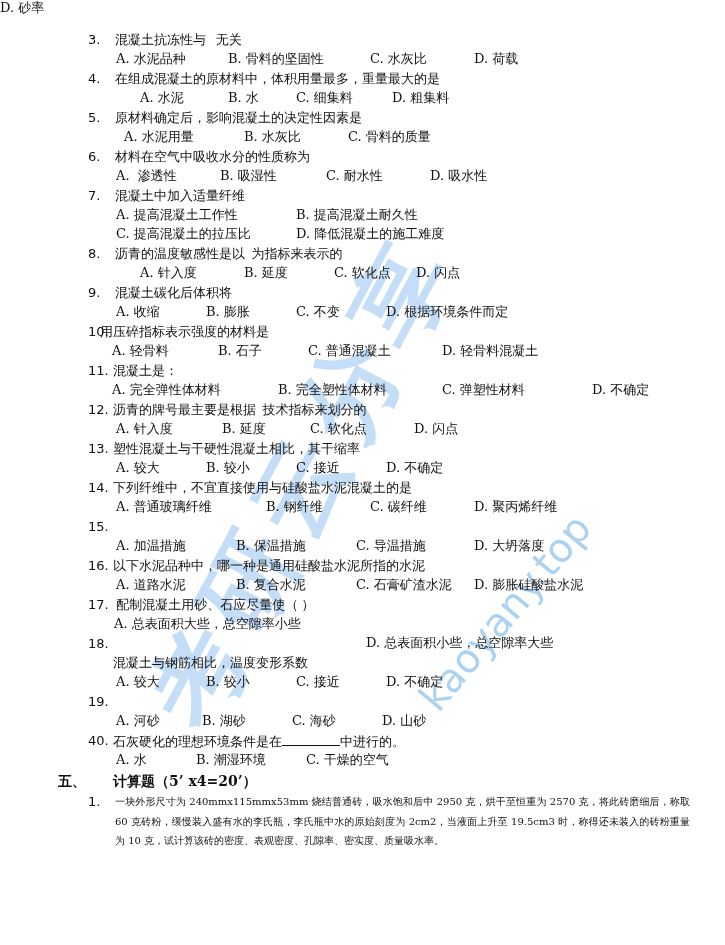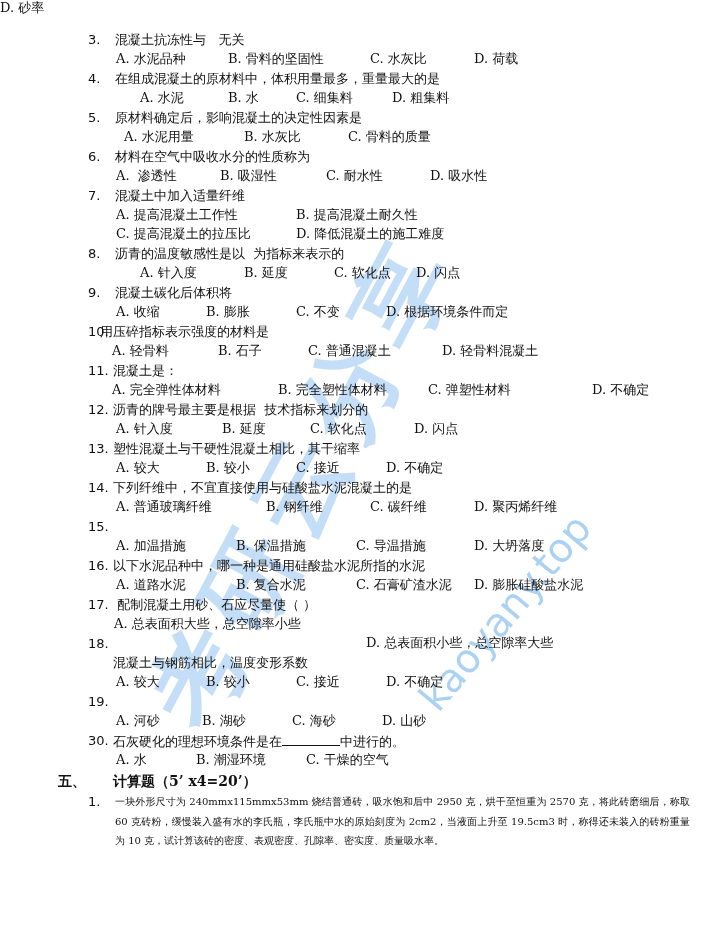--- a/index.html
+++ b/index.html
@@ -1,19 +1,19 @@
 <!DOCTYPE html>
 <html><head>
 <meta charset="utf-8">
 <style>
   html, body { margin:0; padding:0; background:#ffffff; }
   body { width:725px; height:945px; position:relative; overflow:hidden;
          font-family: "DejaVu Serif", "Liberation Serif", serif; color:#111; }
   .page { position:absolute; left:0; top:0; width:725px; height:945px; }
-  .line { position:absolute; font-size:13px; line-height:16px; white-space:pre; }
+  .line { position:absolute; font-size:13px; line-height:16px; white-space:pre;font-family:Liberation Serif, serif; }
   .num { position:absolute; font-family:"DejaVu Sans","Liberation Sans",sans-serif; font-size:13px; line-height:16px; }
   .opt { position:absolute; font-size:13px; line-height:16px; white-space:pre; }
   .sec { position:absolute; font-weight:bold; font-size:14px; line-height:18px; }
   .para { position:absolute; left:115px; width:575px; font-size:10px; line-height:19.5px; text-align:justify; }
   .blank { display:inline-block; width:58px; border-bottom:1px solid #111; height:12px; vertical-align:baseline; }
   .wm { position:absolute; color:#7fb8f0; opacity:0.45; pointer-events:none; }
   .wm-cn { font-family:"DejaVu Sans", sans-serif; font-size:96px; font-weight:bold; transform:rotate(-62deg); transform-origin:left top; left:120px; top:690px; letter-spacing:12px; white-space:nowrap; }
   .wm-url { font-family:"DejaVu Sans", sans-serif; font-size:40px; transform:rotate(-50deg); transform-origin:left top; left:410px; top:690px; white-space:nowrap; color:#6aaee8; opacity:0.55; }
 </style>
 </head>
@@ -77,21 +77,21 @@
   <span class="line" style="left:100px;top:324px">用压碎指标表示强度的材料是</span>
   <span class="opt" style="left:112px;top:343px">A. 轻骨料</span>
   <span class="opt" style="left:218px;top:343px">B. 石子</span>
   <span class="opt" style="left:308px;top:343px">C. 普通混凝土</span>
   <span class="opt" style="left:442px;top:343px">D. 轻骨料混凝土</span>
 
   <span class="num" style="left:88px;top:363px">11.</span>
   <span class="line" style="left:113px;top:363px">混凝土是：</span>
   <span class="opt" style="left:112px;top:382px">A. 完全弹性体材料</span>
   <span class="opt" style="left:278px;top:382px">B. 完全塑性体材料</span>
-  <span class="opt" style="left:428px;top:382px">C. 弹塑性材料</span>
+  <span class="opt" style="left:442px;top:382px">C. 弹塑性材料</span>
   <span class="opt" style="left:592px;top:382px">D. 不确定</span>
 
   <span class="num" style="left:88px;top:402px">12.</span>
   <span class="line" style="left:113px;top:402px">沥青的牌号最主要是根据  技术指标来划分的</span>
   <span class="opt" style="left:116px;top:421px">A. 针入度</span>
   <span class="opt" style="left:222px;top:421px">B. 延度</span>
   <span class="opt" style="left:310px;top:421px">C. 软化点</span>
   <span class="opt" style="left:414px;top:421px">D. 闪点</span>
 
   <span class="num" style="left:88px;top:441px">13.</span>
@@ -132,21 +132,21 @@
   <span class="opt" style="left:206px;top:674px">B. 较小</span>
   <span class="opt" style="left:296px;top:674px">C. 接近</span>
   <span class="opt" style="left:386px;top:674px">D. 不确定</span>
 
   <span class="num" style="left:88px;top:694px">19.</span>
   <span class="opt" style="left:116px;top:713px">A. 河砂</span>
   <span class="opt" style="left:202px;top:713px">B. 湖砂</span>
   <span class="opt" style="left:292px;top:713px">C. 海砂</span>
   <span class="opt" style="left:382px;top:713px">D. 山砂</span>
 
-  <span class="num" style="left:88px;top:733px">30.</span>
+  <span class="num" style="left:88px;top:733px">40.</span>
   <span class="line" style="left:113px;top:733px"><span>石灰硬化的理想环境条件是在</span><span class="blank"></span><span>中进行的。</span></span>
   <span class="opt" style="left:116px;top:752px">A. 水</span>
   <span class="opt" style="left:196px;top:752px">B. 潮湿环境</span>
   <span class="opt" style="left:306px;top:752px">C. 干燥的空气</span>
 
   <span class="sec" style="left:58px;top:772px">五、</span>
   <span class="sec" style="left:113px;top:772px">计算题（5’ x4=20’）</span>
 
   <span class="num" style="left:88px;top:794px">1.</span>
   <div class="para" style="top:792px">一块外形尺寸为 240mmx115mmx53mm 烧结普通砖，吸水饱和后中 2950 克，烘干至恒重为 2570 克，将此砖磨细后，称取 60 克砖粉，缓慢装入盛有水的李氏瓶，李氏瓶中水的原始刻度为 2cm2，当液面上升至 19.5cm3 时，称得还未装入的砖粉重量为 10 克，试计算该砖的密度、表观密度、孔隙率、密实度、质量吸水率。</div>

